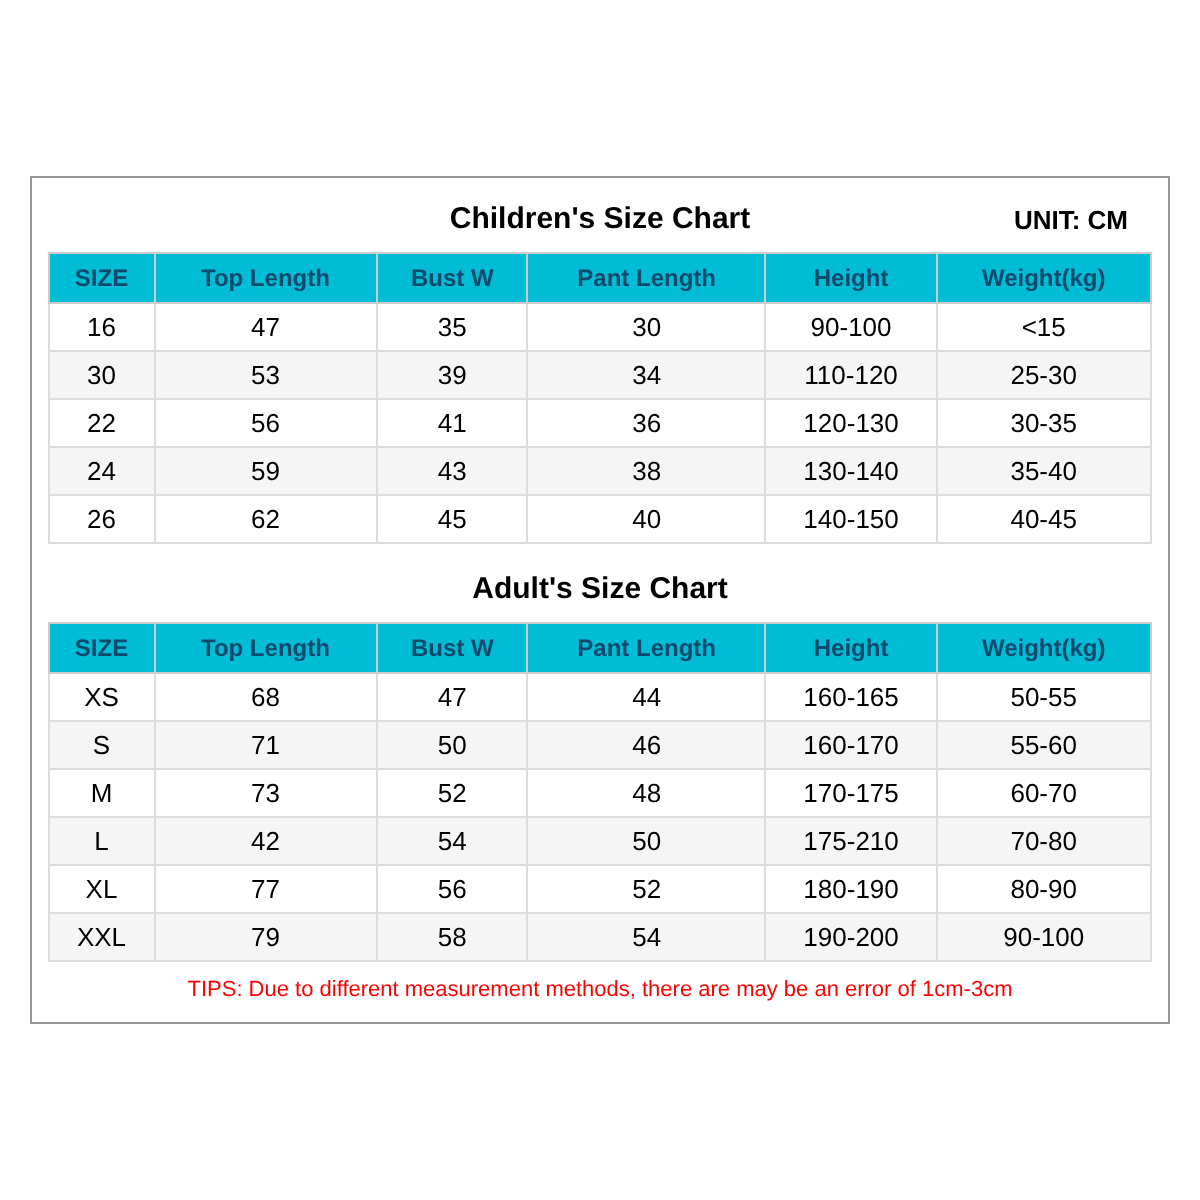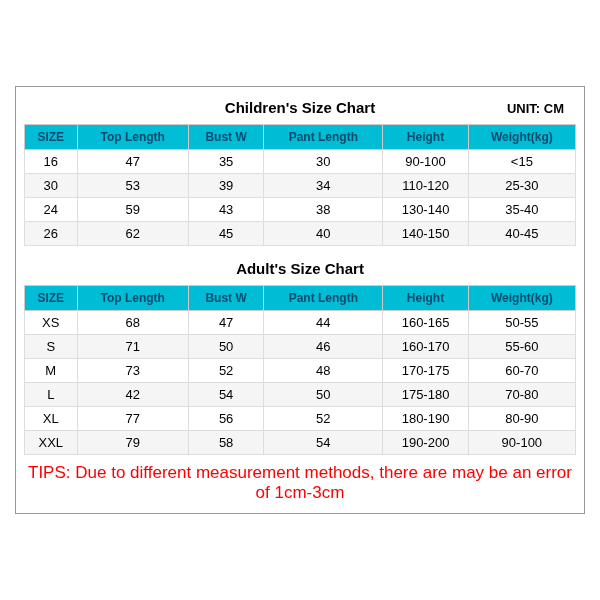--- a/index.html
+++ b/index.html
@@ -57,21 +57,21 @@
     }
     tr:nth-child(odd) td {
       background-color: #fff;
     }
     .adult-section {
       margin-top: 10px;
     }
     .tips {
       text-align: center;
       color: red;
-      font-size: 17px;
+      font-size: 11px;
       margin-top: 8px;
       padding-bottom: 2px;
     }
   </style>
 </head>
 <body>
 
 <div class="chart-wrapper">
 
   <div class="section-title">
@@ -101,20 +101,28 @@
         </tr>
         <tr>
           <td>30</td>
           <td>53</td>
           <td>39</td>
           <td>34</td>
           <td>110-120</td>
           <td>25-30</td>
         </tr>
         <tr>
+          <td>22</td>
+          <td>56</td>
+          <td>41</td>
+          <td>36</td>
+          <td>120-130</td>
+          <td>30-35</td>
+        </tr>
+        <tr>
           <td>24</td>
           <td>59</td>
           <td>43</td>
           <td>38</td>
           <td>130-140</td>
           <td>35-40</td>
         </tr>
         <tr>
           <td>26</td>
           <td>62</td>
@@ -165,21 +173,21 @@
             <td>52</td>
             <td>48</td>
             <td>170-175</td>
             <td>60-70</td>
           </tr>
           <tr>
             <td>L</td>
             <td>42</td>
             <td>54</td>
             <td>50</td>
-            <td>175-180</td>
+            <td>175-210</td>
             <td>70-80</td>
           </tr>
           <tr>
             <td>XL</td>
             <td>77</td>
             <td>56</td>
             <td>52</td>
             <td>180-190</td>
             <td>80-90</td>
           </tr>

